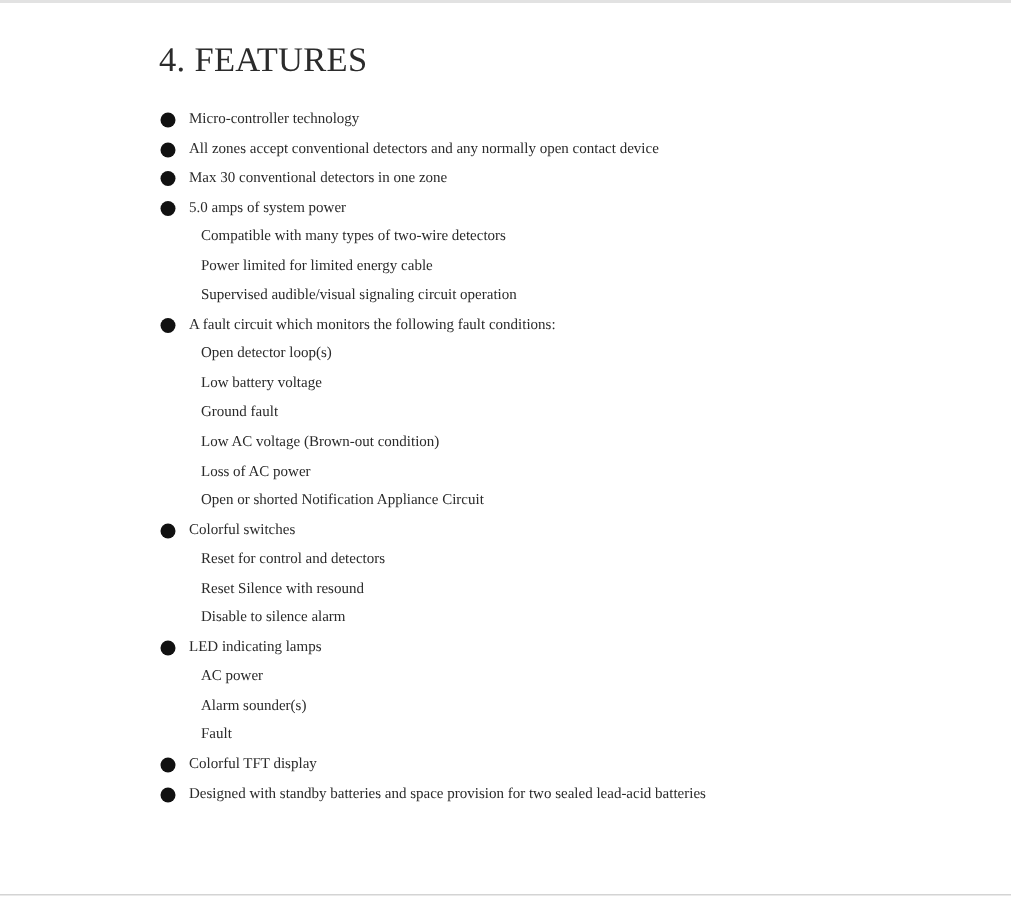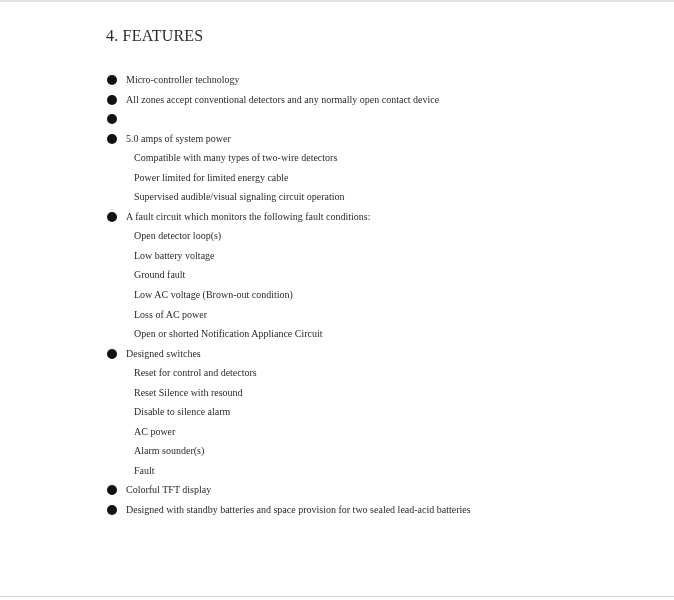--- a/index.html
+++ b/index.html
@@ -2,50 +2,51 @@
 <html><head>
 <meta charset="utf-8">
 <style>
   html, body { margin: 0; padding: 0; }
   body {
     width: 674px; height: 600px; background: #ffffff; position: relative; overflow: hidden;
     font-family: "Liberation Serif", "DejaVu Serif", serif; color: #2a2a2a;
   }
   .top-rule { position: absolute; left: 0; top: 0; width: 674px; height: 2px; background: #e2e2e2; }
   .bottom-rule { position: absolute; left: 0; top: 596px; width: 674px; height: 1px; background: #d4d4d4; }
-  .title { position: absolute; left: 106px; top: 27px; font-size: 16px; letter-spacing: 0.2px; color: #2b2b2b; }
+  .title { position: absolute; left: 106px; top: 27px; font-size: 23px; letter-spacing: 0.2px; color: #2b2b2b; }
   .list { position: absolute; left: 106px; top: 70px; width: 560px; }
   .row { height: 19.55px; line-height: 19.55px; font-size: 10px; white-space: nowrap; position: relative; }
   .row.bullet { padding-left: 20px; }
   .row.sub { padding-left: 28px; }
   .dot { position: absolute; left: 1px; top: 5px; width: 10px; height: 10px; border-radius: 50%; background: #111; }
 </style>
 </head>
 <body>
 
 <div class="top-rule"></div>
 <div class="title">4. FEATURES</div>
 <div class="list" id="features-list">
     <div class="row bullet"><span class="dot"></span><span>Micro-controller technology</span></div>
     <div class="row bullet"><span class="dot"></span><span>All zones accept conventional detectors and any normally open contact device</span></div>
-    <div class="row bullet"><span class="dot"></span></div>
+    <div class="row bullet"><span class="dot"></span><span>Max 30 conventional detectors in one zone</span></div>
     <div class="row bullet"><span class="dot"></span><span>5.0 amps of system power</span></div>
     <div class="row sub">Compatible with many types of two-wire detectors</div>
     <div class="row sub">Power limited for limited energy cable</div>
     <div class="row sub">Supervised audible/visual signaling circuit operation</div>
     <div class="row bullet"><span class="dot"></span><span>A fault circuit which monitors the following fault conditions:</span></div>
     <div class="row sub">Open detector loop(s)</div>
     <div class="row sub">Low battery voltage</div>
     <div class="row sub">Ground fault</div>
     <div class="row sub">Low AC voltage (Brown-out condition)</div>
     <div class="row sub">Loss of AC power</div>
     <div class="row sub">Open or shorted Notification Appliance Circuit</div>
-    <div class="row bullet"><span class="dot"></span><span>Designed switches</span></div>
+    <div class="row bullet"><span class="dot"></span><span>Colorful switches</span></div>
     <div class="row sub">Reset for control and detectors</div>
     <div class="row sub">Reset Silence with resound</div>
     <div class="row sub">Disable to silence alarm</div>
+    <div class="row bullet"><span class="dot"></span><span>LED indicating lamps</span></div>
     <div class="row sub">AC power</div>
     <div class="row sub">Alarm sounder(s)</div>
     <div class="row sub">Fault</div>
     <div class="row bullet"><span class="dot"></span><span>Colorful TFT display</span></div>
     <div class="row bullet"><span class="dot"></span><span>Designed with standby batteries and space provision for two sealed lead-acid batteries</span></div>
   </div>
 <div class="bottom-rule"></div>
 
 </body></html>

